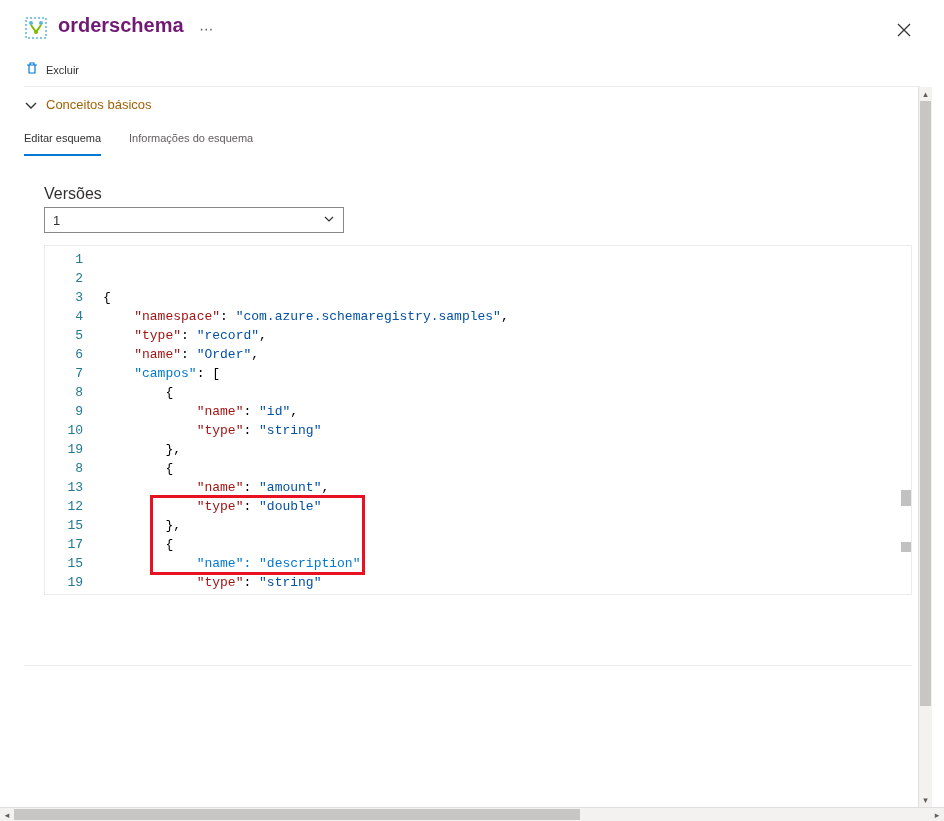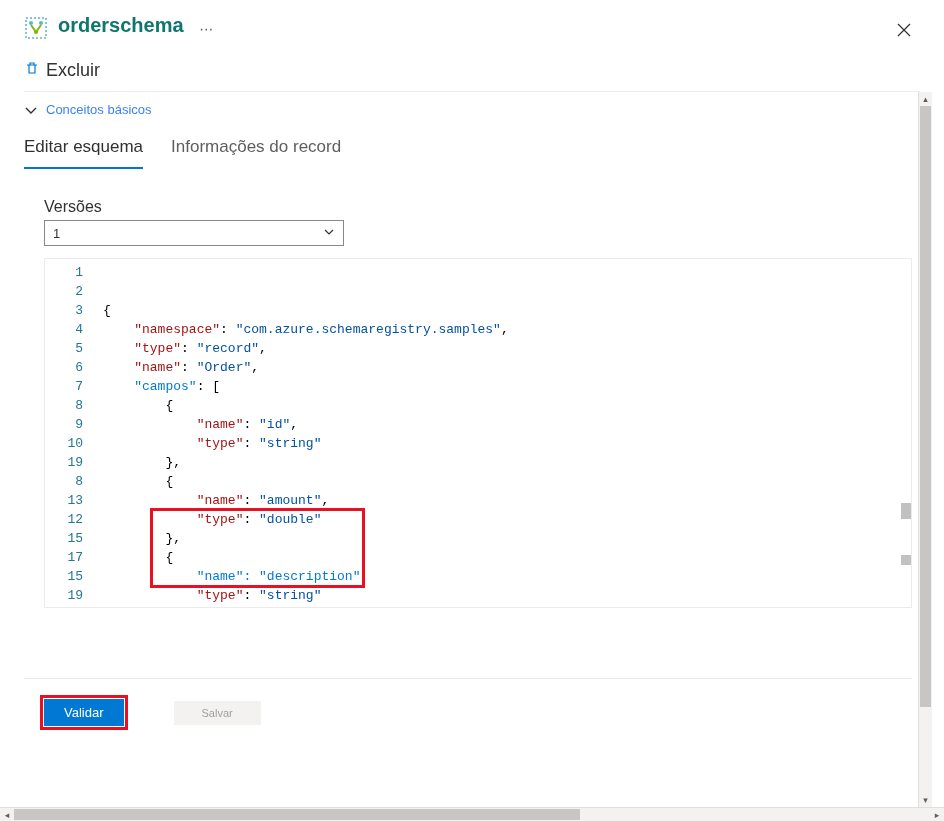--- a/index.html
+++ b/index.html
@@ -26,21 +26,21 @@
   }
   .schema-icon {
     width: 24px; height: 24px;
     margin-right: 10px;
     margin-top: 2px;
   }
   .title-block { flex: 1; }
   .title {
     font-size: 20px;
     font-weight: 600;
-    color: #0f766e;
+    color: #701a75;
     display: inline-block;
   }
   .dots {
     display: inline-block;
     color: #605e5c;
     font-size: 14px;
     margin-left: 12px;
     vertical-align: middle;
   }
   .subtitle {
@@ -53,24 +53,24 @@
     display: flex; align-items: center; justify-content: center;
     cursor: pointer;
     color: #323130;
   }
   .toolbar {
     padding: 14px 24px 10px 24px;
     display: flex;
     align-items: center;
   }
   .tool-btn {
-    display: flex; align-items: flex-start;
-    cursor: pointer;
-    color: #323130;
-    font-size: 18px;
+    display: flex; align-items: flex-end;
+    cursor: pointer;
+    color: #323130;
+    font-size: 11px;
   }
   .tool-btn svg { margin-right: 6px; }
   .divider {
     height: 1px;
     background: #edebe9;
     margin: 0 24px;
   }
 
   .scroll-area {
     flex: 1;
@@ -133,32 +133,32 @@
   .hscroll-arrow-right { right: 0; }
 
   .essentials {
     display: flex;
     align-items: center;
     padding: 10px 0 10px 0;
     cursor: pointer;
     font-size: 13px;
   }
   .essentials svg { margin-right: 8px; }
-  .essentials-label { color: #3b82f6; }
+  .essentials-label { color: #a16207; }
 
   .tabs {
     display: flex;
     gap: 28px;
     border-bottom: 1px solid transparent;
     margin-bottom: 4px;
   }
   .tab {
     padding: 10px 0;
     cursor: pointer;
-    font-size: 17px;
+    font-size: 11px;
     color: #605e5c;
     border-bottom: 2px solid transparent;
   }
   .tab.active {
     color: #323130;
     border-bottom-color: #0078d4;
   }
 
   .versions-label {
     margin-top: 28px;
@@ -300,21 +300,21 @@
 
       <div class="essentials">
         <svg width="14" height="14" viewBox="0 0 14 14">
             <path d="M2 5 L7 10 L12 5" fill="none" stroke="#323130" stroke-width="1.4"></path>
           </svg>
         <span class="essentials-label">Conceitos básicos</span>
       </div>
 
       <div class="tabs">
         <div class="tab active">Editar esquema</div>
-        <div class="tab">Informações do record</div>
+        <div class="tab">Informações do esquema</div>
       </div>
 
       <div class="versions-label">Versões</div>
       <div class="version-select">
         <span>1</span>
         <span class="chev">
           <svg width="12" height="12" viewBox="0 0 12 12">
               <path d="M2 4 L6 8 L10 4" fill="none" stroke="#323130" stroke-width="1.2"></path>
             </svg>
         </span>
@@ -344,24 +344,20 @@
             </div>
           <div class="code" id="code">
             <div class="code-line"><span class="tok-punc">{</span></div><div class="code-line"><span class="tok-punc">    </span><span class="tok-key">"namespace"</span><span class="tok-punc">: </span><span class="tok-str">"com.azure.schemaregistry.samples"</span><span class="tok-punc">,</span></div><div class="code-line"><span class="tok-punc">    </span><span class="tok-key">"type"</span><span class="tok-punc">: </span><span class="tok-str">"record"</span><span class="tok-punc">,</span></div><div class="code-line"><span class="tok-punc">    </span><span class="tok-key">"name"</span><span class="tok-punc">: </span><span class="tok-str">"Order"</span><span class="tok-punc">,</span></div><div class="code-line"><span class="tok-punc">    </span><span class="tok-highlight">"campos"</span><span class="tok-punc">: [</span></div><div class="code-line"><span class="tok-punc">        {</span></div><div class="code-line"><span class="tok-punc">            </span><span class="tok-key">"name"</span><span class="tok-punc">: </span><span class="tok-str">"id"</span><span class="tok-punc">,</span></div><div class="code-line"><span class="tok-punc">            </span><span class="tok-key">"type"</span><span class="tok-punc">: </span><span class="tok-str">"string"</span></div><div class="code-line"><span class="tok-punc">        },</span></div><div class="code-line"><span class="tok-punc">        {</span></div><div class="code-line"><span class="tok-punc">            </span><span class="tok-key">"name"</span><span class="tok-punc">: </span><span class="tok-str">"amount"</span><span class="tok-punc">,</span></div><div class="code-line"><span class="tok-punc">            </span><span class="tok-key">"type"</span><span class="tok-punc">: </span><span class="tok-str">"double"</span></div><div class="code-line"><span class="tok-punc">        },</span></div><div class="code-line"><span class="tok-punc">        {</span></div><div class="code-line"><span class="tok-punc">            </span><span class="tok-highlight">"name": "description"</span><span class="tok-punc">,</span></div><div class="code-line"><span class="tok-punc">            </span><span class="tok-key">"type"</span><span class="tok-punc">: </span><span class="tok-str">"string"</span></div><div class="code-line"><span class="tok-punc">        }</span></div><div class="red-box" style="left:55px; top:249px; width:215px; height:80px;"></div>
           </div>
         </div>
         <div class="editor-scroll-mark" style="top:244px; height:16px;"></div>
         <div class="editor-scroll-mark" style="top:296px; height:10px;"></div>
       </div>
 
       <div class="footer-divider"></div>
-      <div class="footer">
-        <button class="btn-primary">Validar</button>
-        <button class="btn-secondary" disabled="">Salvar</button>
-      </div>
 
     </div>
 
     <div class="vscrollbar-track">
       <div class="vscroll-arrow-up">▴</div>
       <div class="vscroll-thumb" style="top:14px; height:84%;"></div>
       <div class="vscroll-arrow-down">▾</div>
     </div>
     <div class="hscrollbar-track">
       <div class="hscroll-arrow-left">◂</div>

